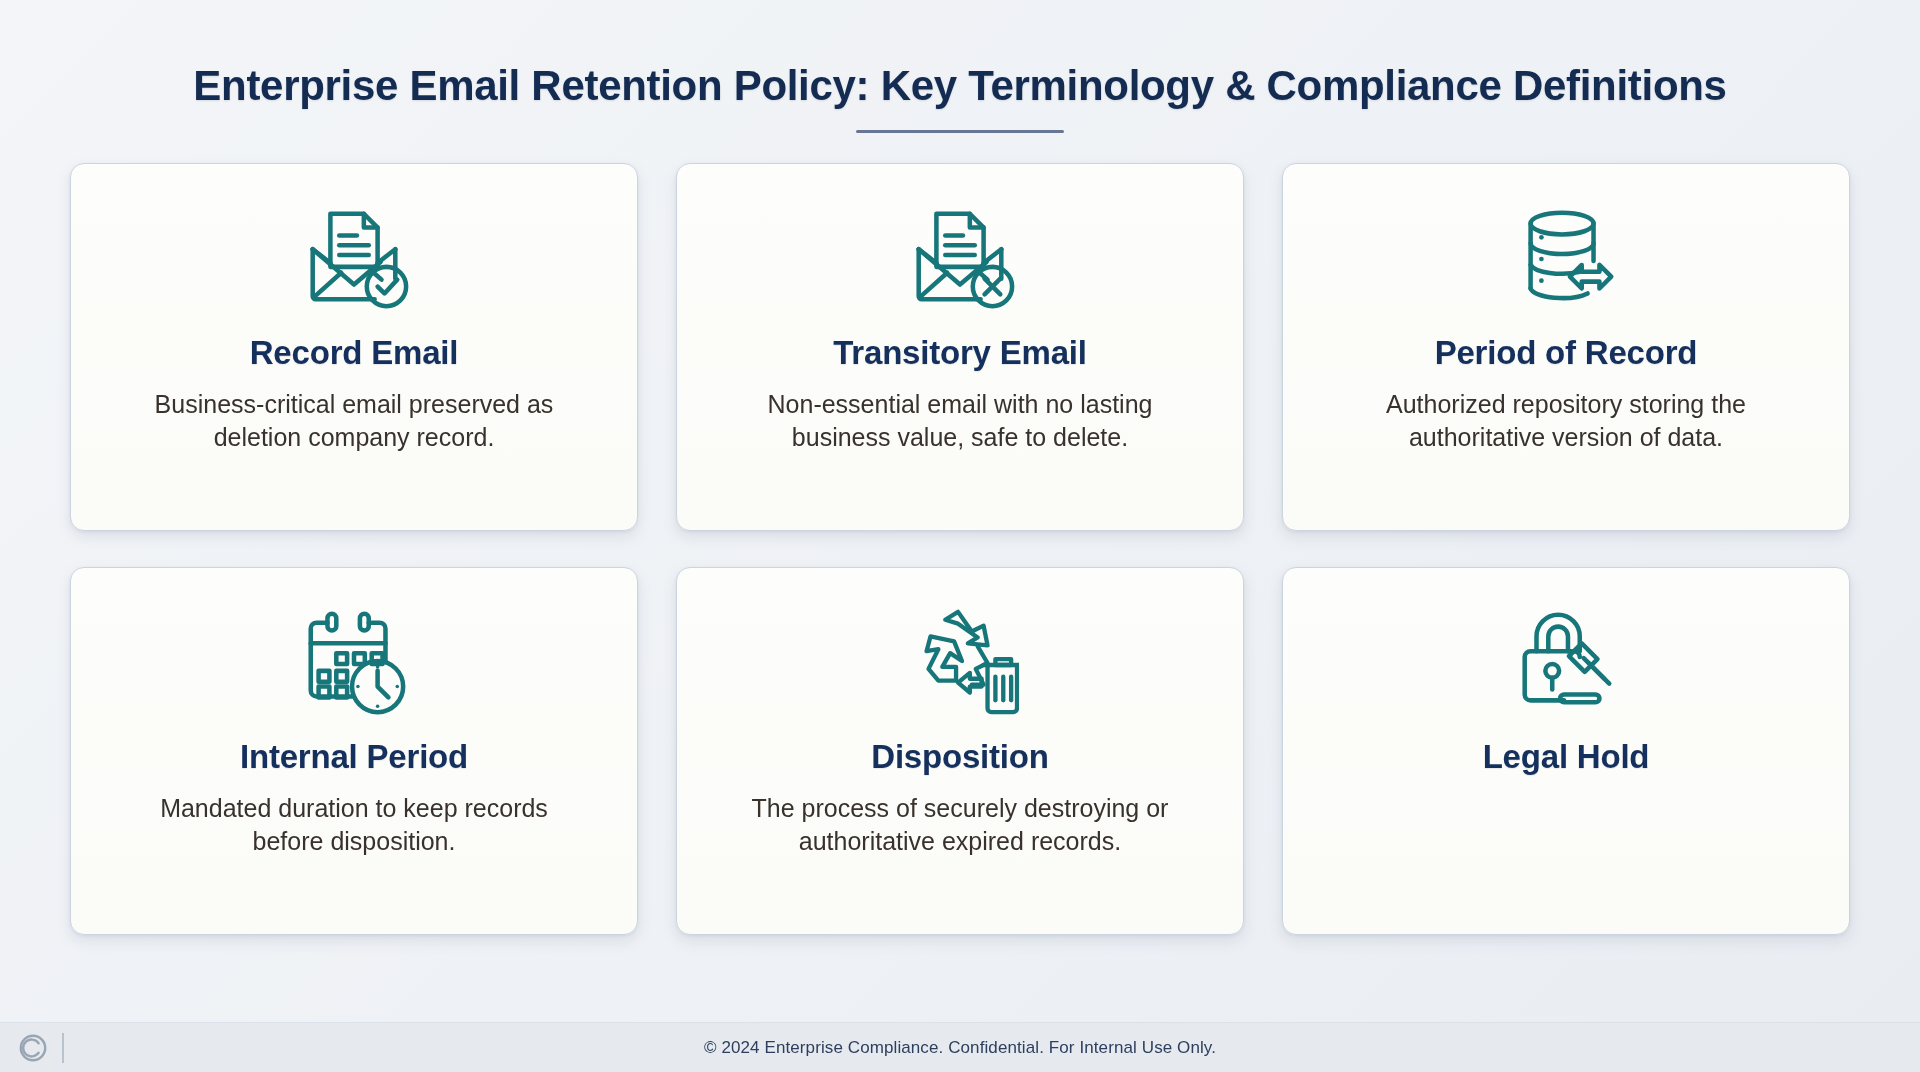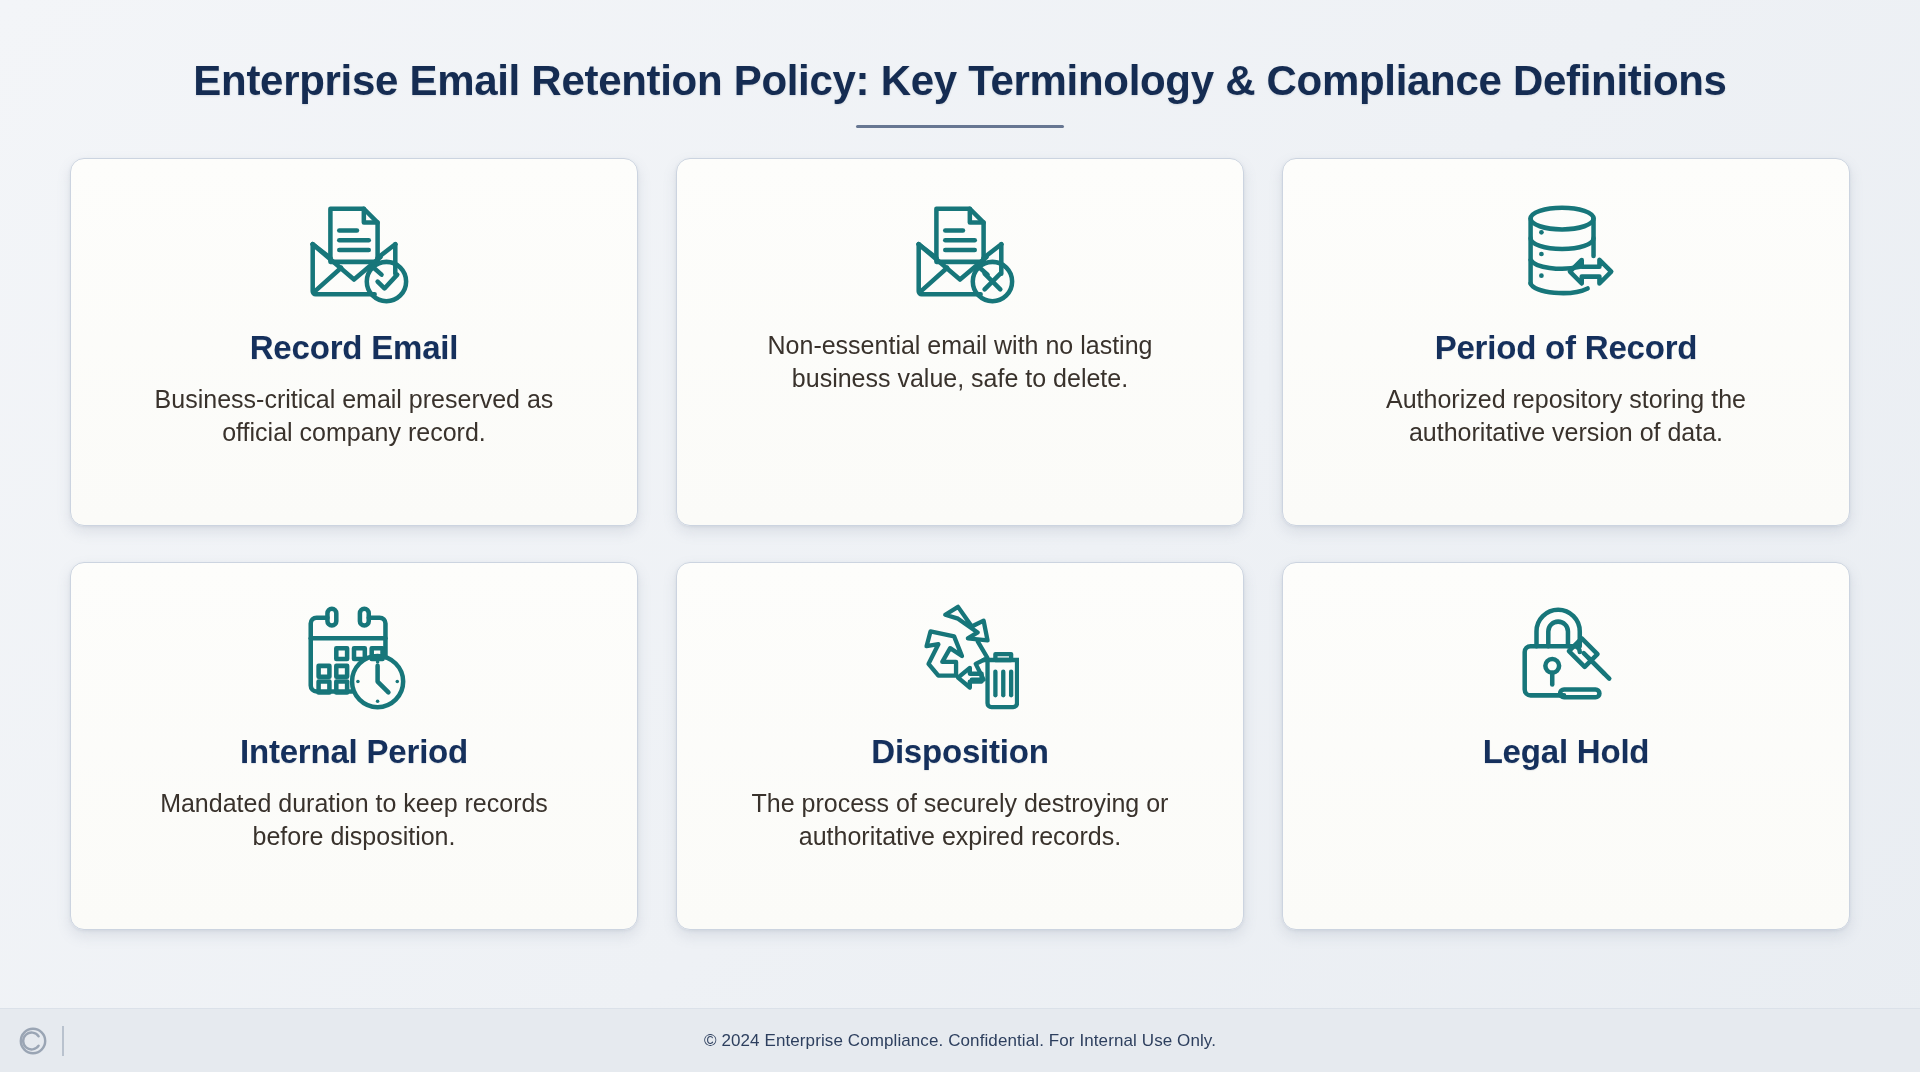--- a/index.html
+++ b/index.html
@@ -21,24 +21,23 @@
   .page {
     width: 1920px;
     height: 1072px;
     position: relative;
     display: flex;
     flex-direction: column;
   }
 
   
   .header {
-    padding-top: 46px;
+    padding-top: 62px;
     text-align: center;
     flex: 0 0 auto;
-    margin-top: 11px;
   }
 
   .page-title {
     font-size: 42px;
     font-weight: 700;
     letter-spacing: -0.3px;
     color: #152c52;
     line-height: 1.15;
     text-shadow: 0 1px 2px rgba(120,130,145,0.22);
   }
@@ -110,21 +109,21 @@
     font-size: 25px;
     font-weight: 400;
     color: #39322c;
     line-height: 1.3;
     max-width: 460px;
   }
 
   
   .footer {
     flex: 0 0 auto;
-    height: 64px;
+    height: 50px;
     background: #e6eaef;
     border-top: 1px solid #dbe1e9;
     display: flex;
     align-items: center;
     position: relative;
     padding: 8px 24px;
   }
 
   .footer-brand {
     display: flex;
@@ -186,21 +185,21 @@
             <path d="M102 50 L84 64"></path>
             <path d="M18 50 L60 86 L87 63"></path>
             <path d="M19 99 L47 74"></path>
             <path d="M80 74 L88 81"></path>
 
             <circle cx="93" cy="88" r="20"></circle>
             <path d="M84 88 l7 7 l13 -14"></path>
           </svg>
         </div>
         <div class="card-title">Record Email</div>
-        <div class="card-desc">Business-critical email preserved as official company record.</div>
+        <div class="card-desc">Business-critical email preserved as deletion company record.</div>
       </div>
 
       <div class="card">
         <div class="card-icon">
           <svg width="118" height="118" viewBox="0 0 120 120" fill="none" stroke="#17767a" stroke-width="4.6" stroke-linecap="round" stroke-linejoin="round">
             <path d="M36 14 h34 l14 14 v40 H36 Z"></path>
             <path d="M70 14 v14 h14"></path>
             <line x1="45" y1="36" x2="63" y2="36"></line>
             <line x1="45" y1="46" x2="75" y2="46"></line>
             <line x1="45" y1="56" x2="75" y2="56"></line>
@@ -209,20 +208,21 @@
             <path d="M18 50 L36 64"></path>
             <path d="M102 50 L84 64"></path>
             <path d="M18 50 L60 86 L87 63"></path>
             <path d="M19 99 L47 74"></path>
             <path d="M80 74 L88 81"></path>
             <circle cx="93" cy="88" r="20"></circle>
             <path d="M85 80 l16 16"></path>
             <path d="M101 80 l-16 16"></path>
           </svg>
         </div>
+        <div class="card-title">Transitory Email</div>
         <div class="card-desc">Non-essential email with no lasting business value, safe to delete.</div>
       </div>
 
       <div class="card">
         <div class="card-icon">
           <svg width="118" height="118" viewBox="0 0 120 120" fill="none" stroke="#17767a" stroke-width="4.6" stroke-linecap="round" stroke-linejoin="round">
 
             <ellipse cx="56" cy="24" rx="32" ry="11"></ellipse>
             <path d="M24 24 v66"></path>
             <path d="M88 24 v38"></path>

